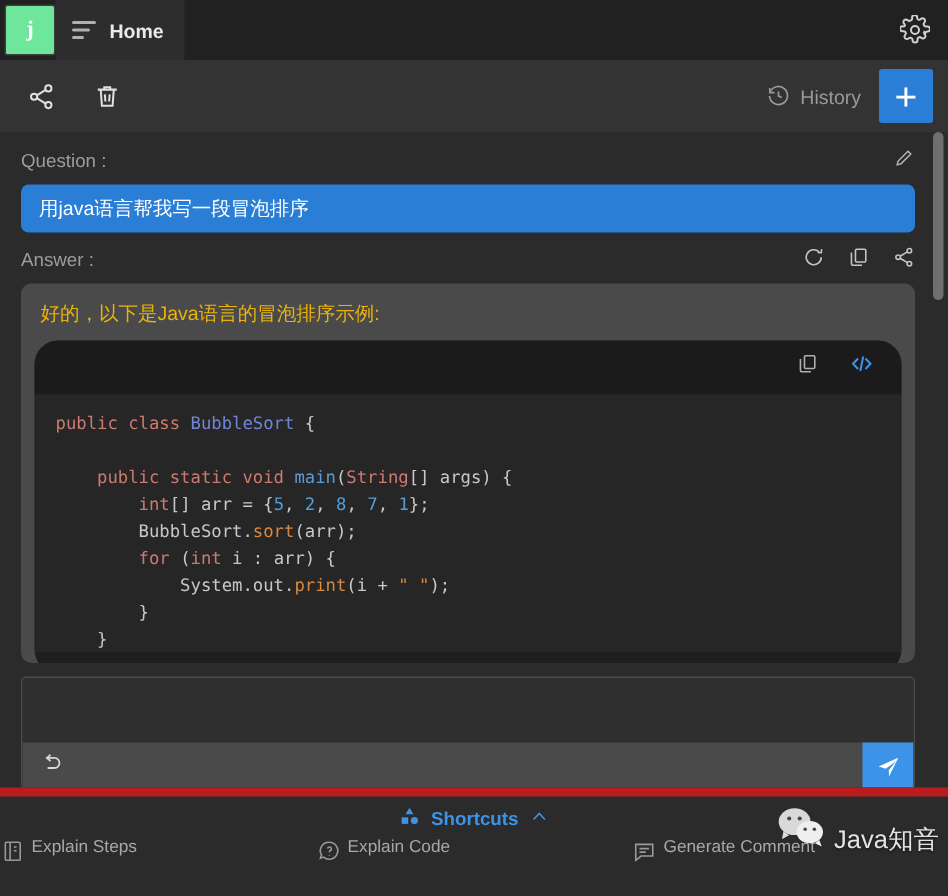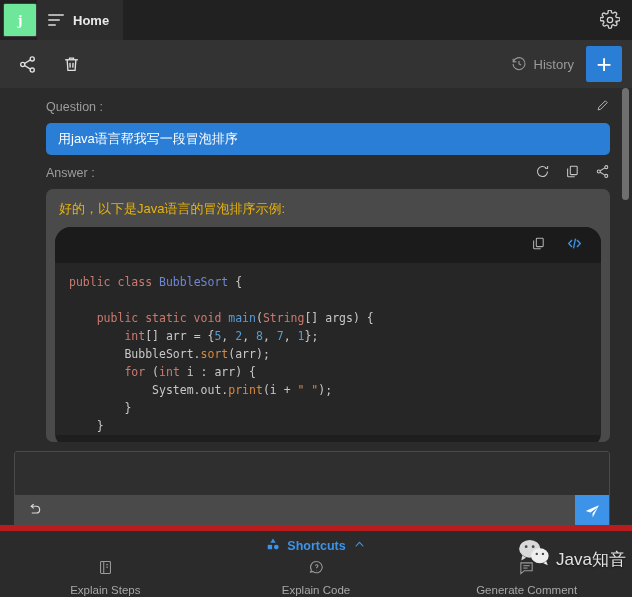--- a/index.html
+++ b/index.html
@@ -54,21 +54,21 @@
   .plusbtn {
     width: 36px; height: 36px; background: #2a7ed6;
     display: flex; align-items: center; justify-content: center;
     border-radius: 2px;
   }
   .plusbtn span {
     color: #fff; font-size: 26px; line-height: 24px; font-weight: 300;
   }
 
   
-  .content { padding: 10px 22px 0 14px; position: relative; margin-left: 32px; }
+  .content { padding: 10px 22px 0 14px; position: relative; }
   .field-label {
     color: #9d9d9d; font-size: 12.5px;
     display: flex; align-items: center; margin-bottom: 7px;
   }
   .field-label .spacer { flex: 1; }
   .lbl-icons { display: flex; align-items: center; gap: 15px; }
 
   .question-bubble {
     background: #2a7ed6; border-radius: 5px;
     padding: 7px 12px; color: #ffffff; font-size: 13px;
@@ -126,22 +126,22 @@
     position: absolute; left: 0; right: 0; bottom: 0;
     border-top: 6px solid #b91c1c; background: #2b2b2b;
     height: 72px; padding-top: 6px;
   }
   .sc-head {
     display: flex; align-items: center; justify-content: center; gap: 7px;
     color: #3c93e8; font-size: 12.5px; font-weight: bold; margin-bottom: 5px;
   }
   .sc-row { display: flex; }
   .sc-item {
-    flex: 1; display: flex; flex-direction: column;
-    align-items: center; gap: 4px;
+    flex: 1; display: flex; flex-direction: row;
+    gap: 4px;
   }
   .sc-label { color: #a8a8a8; font-size: 11.5px; }
 
   
   .watermark {
     position: absolute; right: 6px; bottom: 26px;
     display: flex; align-items: flex-end; gap: 5px; opacity: .92;
   }
   .wm-text {
     color: #f2f2f2; font-size: 17px;

